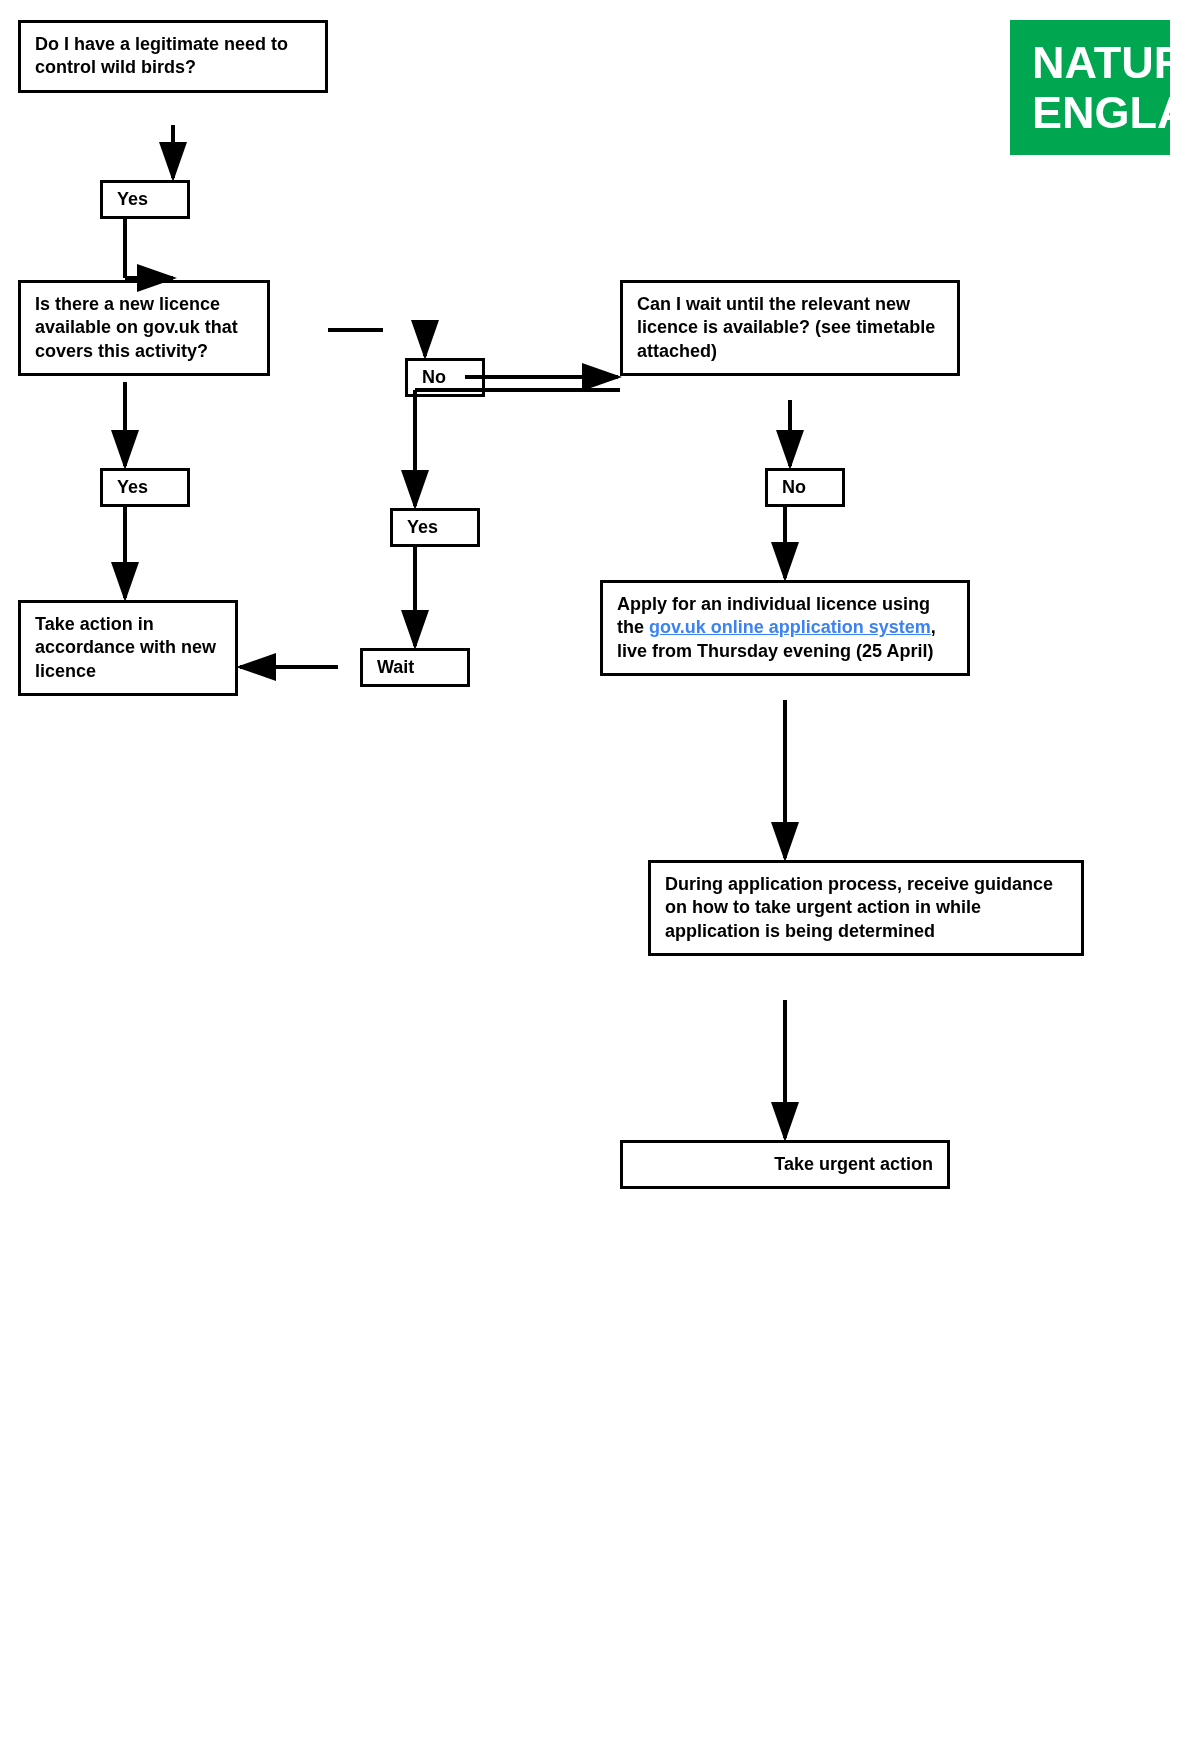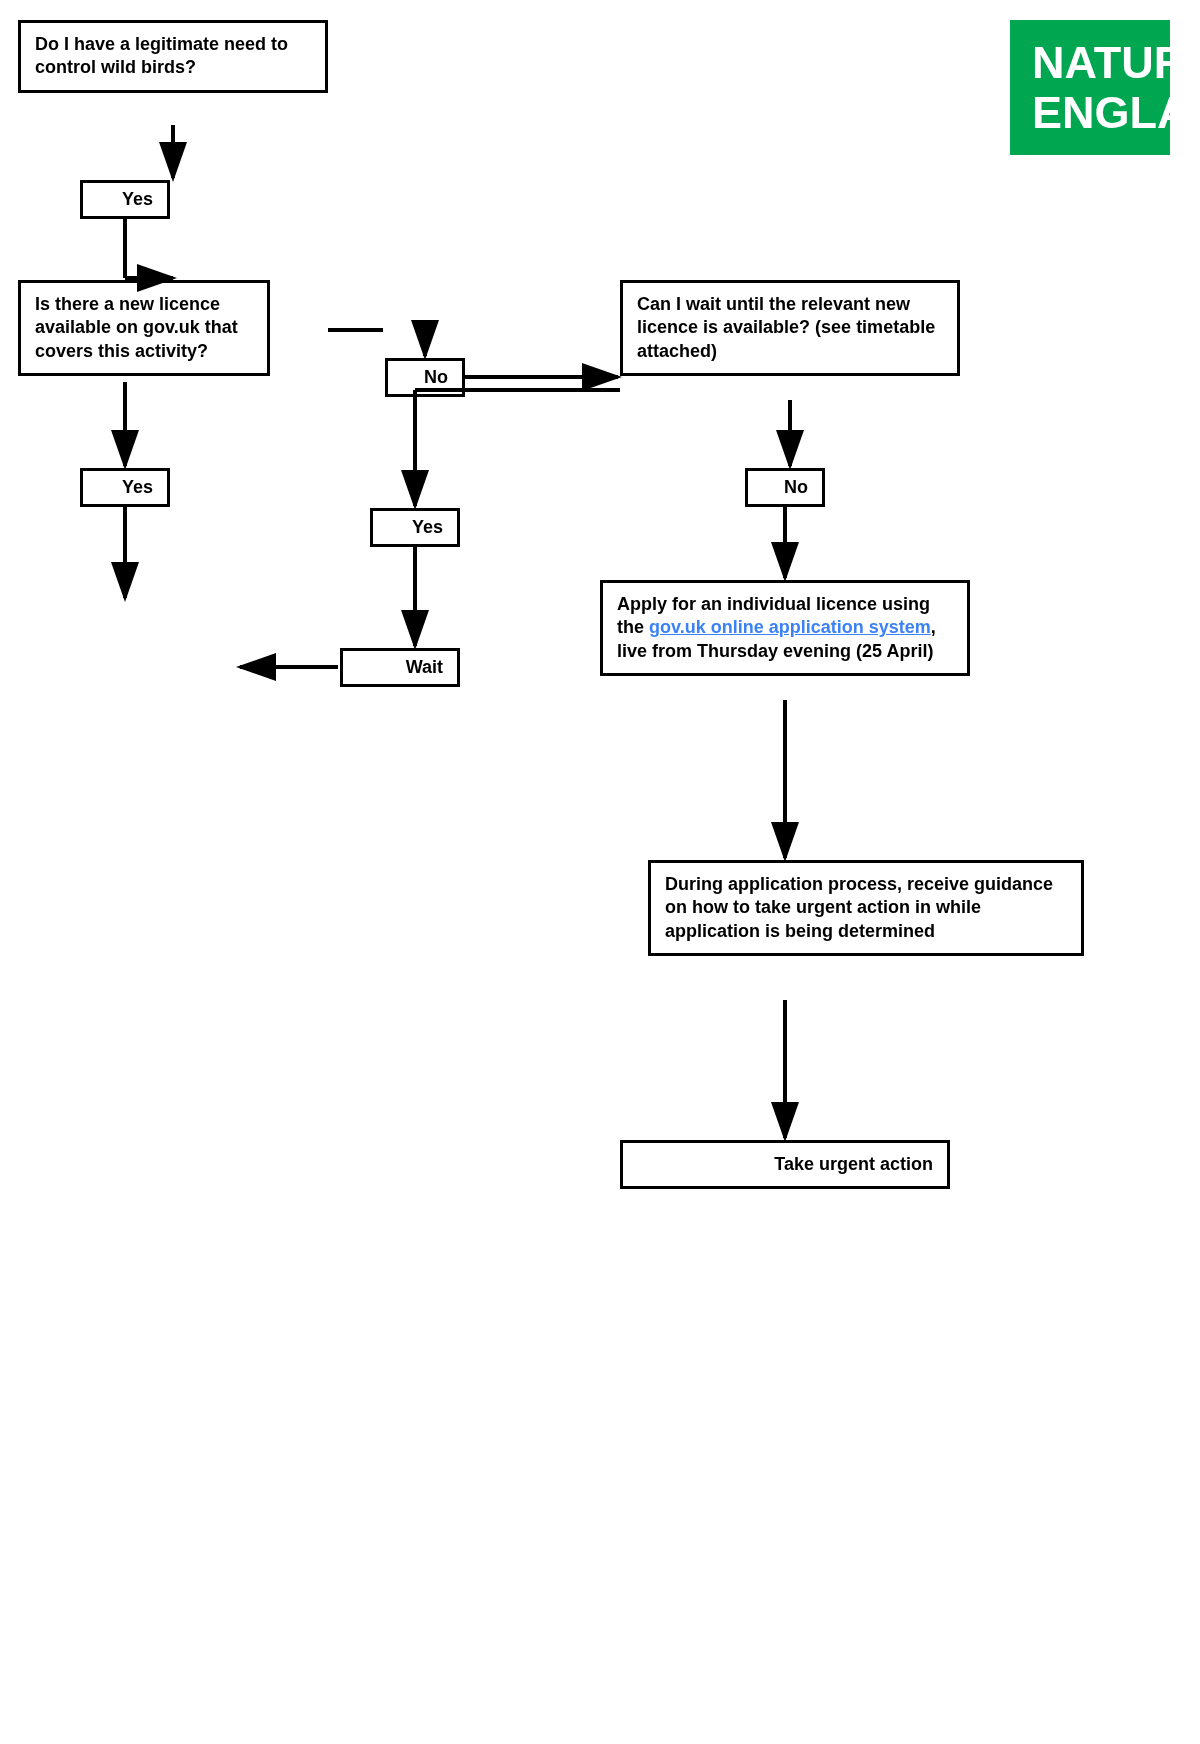--- a/index.html
+++ b/index.html
@@ -49,21 +49,22 @@
     }
 
     
     .label-box {
       position: absolute;
       border: 3px solid #000;
       background: #fff;
       font-size: 18px;
       font-weight: bold;
       padding: 6px 14px;
-      text-align: right;
+      text-align: left;
+      margin-left: 20px;
     }
 
     
     .arrows-svg {
       position: absolute;
       top: 0;
       left: 0;
       width: 1200px;
       height: 1744px;
       pointer-events: none;
@@ -104,22 +105,25 @@
   </div>
 
   <div class="label-box" style="left:370px; top:508px; width:90px;">
     <span>Yes</span>
   </div>
 
   <div class="label-box" style="left:745px; top:468px; width:80px;">
     <span>No</span>
   </div>
 
+  <div class="box" style="left:18px; top:600px; width:220px;">
+    <span>Take action in accordance with new licence</span>
+  </div>
 
-  <div class="label-box" style="left:340px; top:648px; width:120px;">
+  <div class="label-box" style="left:340px; top:648px; width:110px;">
     <span>Wait</span>
   </div>
 
   <div class="box" style="left:600px; top:580px; width:370px;">
     <span>Apply for an individual licence using the <a href="#">gov.uk online application system</a>, live from Thursday evening (25 April)</span>
   </div>
 
   <div class="box" style="left:600px; top:860px; width:436px;margin-left:48px;">
     <span>During application process, receive guidance on how to take urgent action in while application is being determined</span>
   </div>

